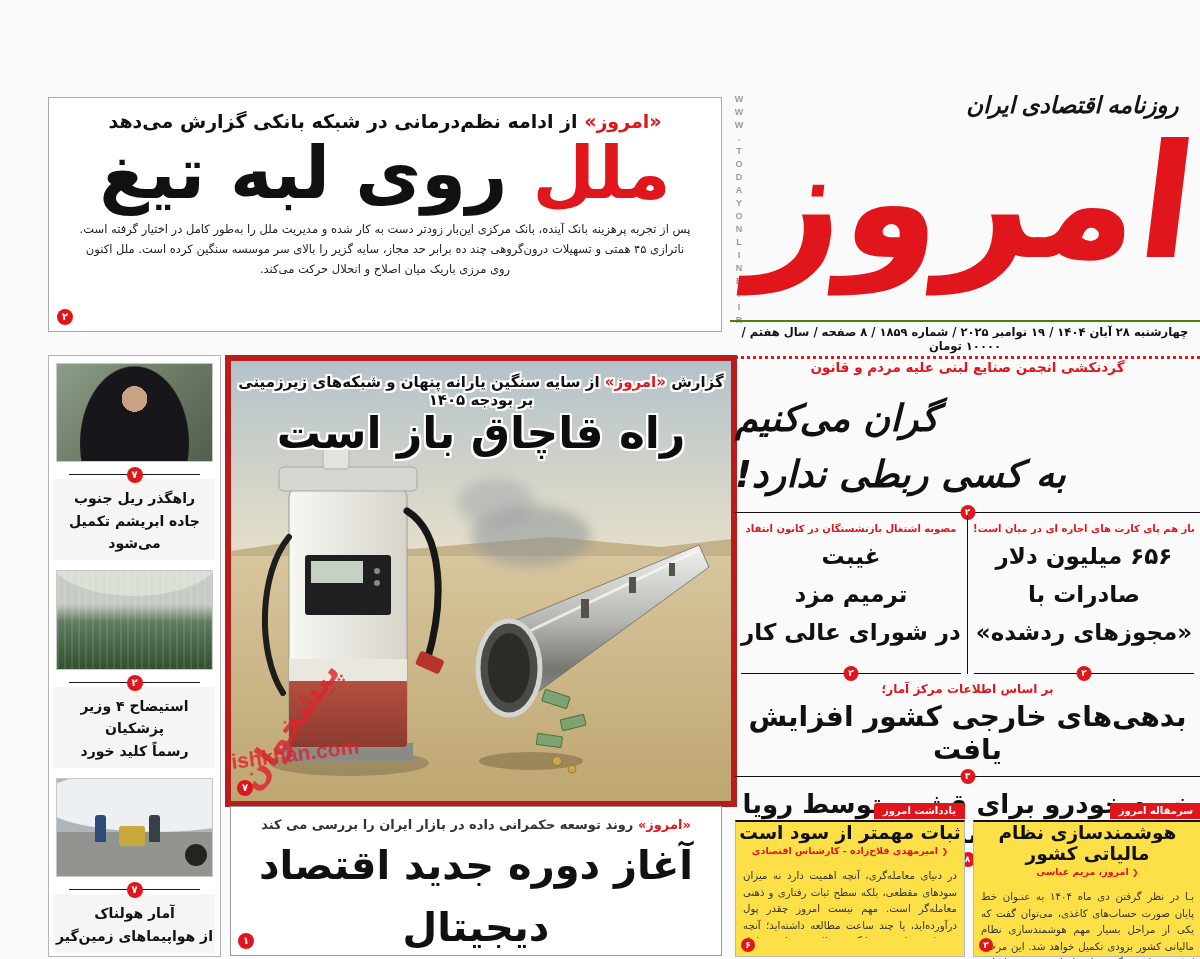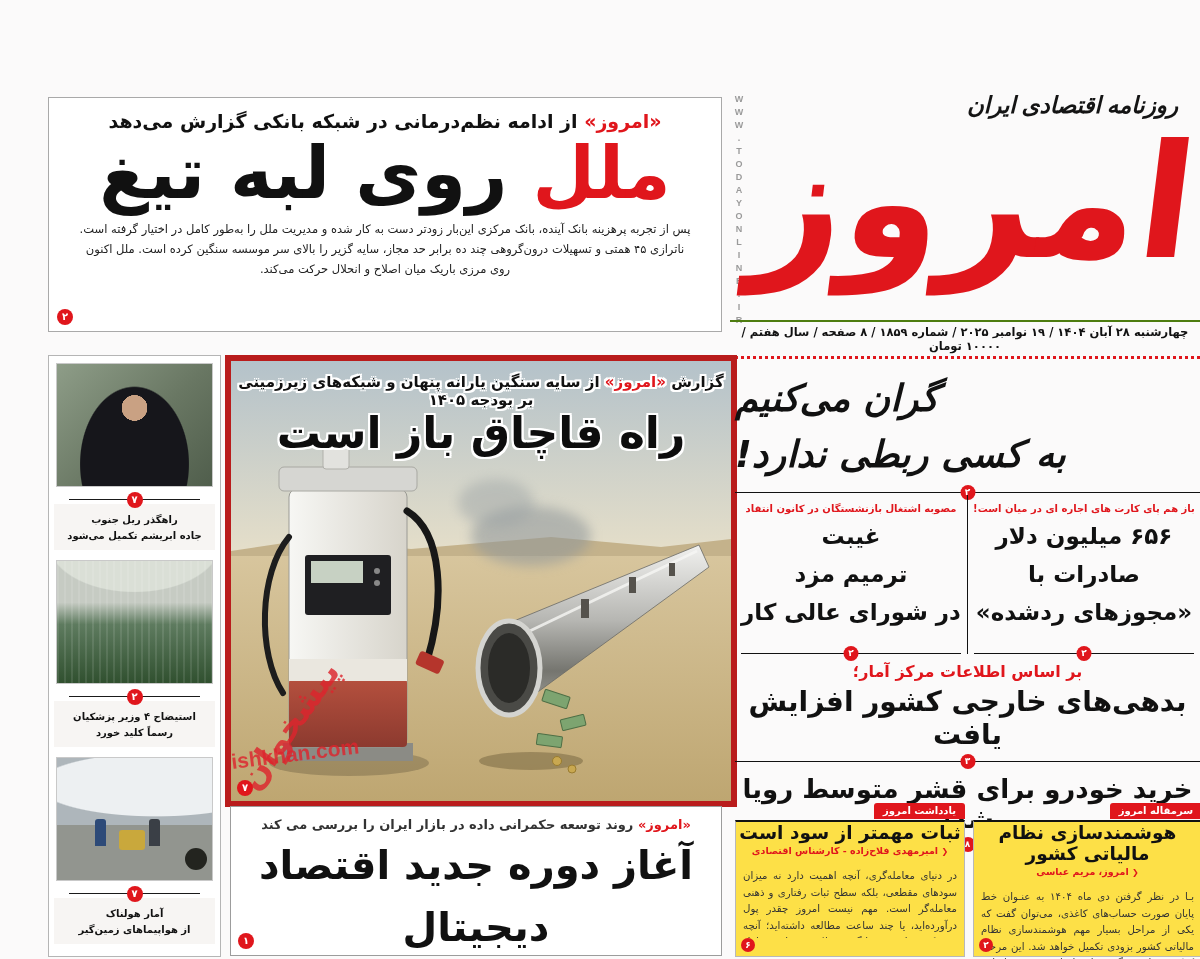--- a/index.html
+++ b/index.html
@@ -16,21 +16,21 @@
   
   .masthead{position:absolute;left:730px;top:90px;width:470px;height:252px;}
   .website{
     position:absolute;left:4px;top:4px;height:222px;
     writing-mode:vertical-lr;text-orientation:upright;
     font-family:"Liberation Sans",sans-serif;font-size:9px;font-weight:bold;
     color:#9a9a9a;letter-spacing:3px;direction:ltr;
   }
   .tagline{
     position:absolute;top:2px;left:220px;width:245px;text-align:center;
-    font-family:Liberation Serif, serif;font-style:italic;font-weight:bold;font-size:23px;color:#141414;
+    font-family:Liberation Sans, sans-serif;font-style:italic;font-weight:bold;font-size:23px;color:#141414;
   }
   .logo{
     position:absolute;top:22px;left:30px;right:6px;text-align:center;
     font-size:158px;line-height:1.15;font-weight:bold;color:#e0161c;
     transform:skewX(-7deg);
   }
   .dateline{
     position:absolute;left:0;right:0;top:230px;
     border-top:2px solid #4d7c0f;border-bottom:3px dotted #e0161c;
     padding:3px 0 3px;text-align:center;font-size:11.5px;font-weight:bold;color:#111;
@@ -46,21 +46,21 @@
   .lead .circle{position:absolute;left:8px;bottom:6px;}
   
   .sidebar{
     position:absolute;left:48px;top:355px;width:171px;height:600px;
     border:1px solid #b5b5b5;background:#fff;display:flex;flex-direction:column;
   }
   .sb-photo{margin:7px 7px 6px;height:122px;border:1px solid #c9c9c9;position:relative;overflow:hidden;}
   .sb-div{position:relative;border-top:1.5px solid #1a1a1a;margin:6px 20px 0;height:0;}
   .sb-div .circle{position:absolute;left:50%;top:-8px;transform:translateX(-50%);}
   .sb-head{
-    font-size:10px;font-weight:bold;text-align:center;line-height:1.6;
+    font-size:14px;font-weight:bold;text-align:center;line-height:1.6;
     padding:8px 2px 6px;white-space:pre-line;background:#f7f5f3;margin:4px 5px 3px;
   }
   .ph-mp{background:
     radial-gradient(circle 13px at 50% 36%, #c9a183 98%, transparent),
     radial-gradient(ellipse 55px 78px at 50% 82%, #16161b 98%, transparent),
     linear-gradient(135deg,#8e9d88,#697763 55%,#505e4c);}
   .ph-parl{background:
     repeating-linear-gradient(90deg, rgba(255,255,255,.10) 0 2px, transparent 2px 7px),
     radial-gradient(ellipse 130% 95% at 50% -15%, #dadfd6 42%, transparent 43%),
     linear-gradient(#c6cbc3 0 34%, #5e7b5f 52%, #30502f 100%);}
@@ -106,21 +106,21 @@
   .rc-a1 .divider{margin-top:10px;}
   .rc-row{display:flex;margin-top:2px;}
   .rc-col{flex:1;position:relative;padding:8px 4px 22px;}
   .rc-col:first-child{border-left:1.5px solid #111;}
   .rc-col .rc-kicker{font-size:10px;}
   .rc-col .rc-head{
     text-align:center;font-size:23px;font-weight:bold;line-height:1.65;
     white-space:pre-line;margin-top:4px;letter-spacing:-0.5px;
   }
   .rc-col .divider{position:absolute;bottom:0;left:6px;right:6px;}
-  .rc-a4 .rc-kicker{font-size:16px;margin-top:8px;}
+  .rc-a4 .rc-kicker{font-size:12px;margin-top:8px;}
   .rc-a4 .rc-head{text-align:center;font-size:28px;font-weight:bold;margin-top:4px;letter-spacing:-0.5px;}
   .rc-a4 .divider{margin-top:10px;}
   .rc-a5 .rc-head{text-align:center;font-size:26px;font-weight:bold;margin-top:12px;letter-spacing:-0.5px;}
   .rc-a5 .divider{margin-top:10px;}
   
   .digital{
     position:absolute;left:230px;top:806px;width:490px;height:148px;
     border:1px solid #9c9c9c;background:#fff;text-align:center;
   }
   .digital .kicker{margin-top:10px;font-size:13px;font-weight:bold;color:#333;}
@@ -262,20 +262,21 @@
     <div class="photo-kicker outlined"><span>گزارش </span><span class="red">«امروز»</span><span> از سایه سنگین یارانه پنهان و شبکه‌های زیرزمینی بر بودجه ۱۴۰۵</span></div>
     <div class="photo-headline outlined">راه قاچاق باز است</div>
     <div class="watermark-fa">پیشخوان</div>
     <div class="watermark-en">Pishkhan.com</div>
     <span class="circle">۷</span>
   </section>
 
   <section class="rcol">
 
     <article class="rc-a1">
+      <div class="rc-kicker">گردنکشی انجمن صنایع لبنی علیه مردم و قانون</div>
       <div class="rc-head">گران می‌کنیم
 به کسی ربطی ندارد!</div>
       <div class="divider">
           <span class="circle">۲</span>
         </div>
     </article>
 
     <div class="rc-row">
       <article class="rc-col">
         <div class="rc-kicker">باز هم پای کارت های اجاره ای در میان است!</div>

